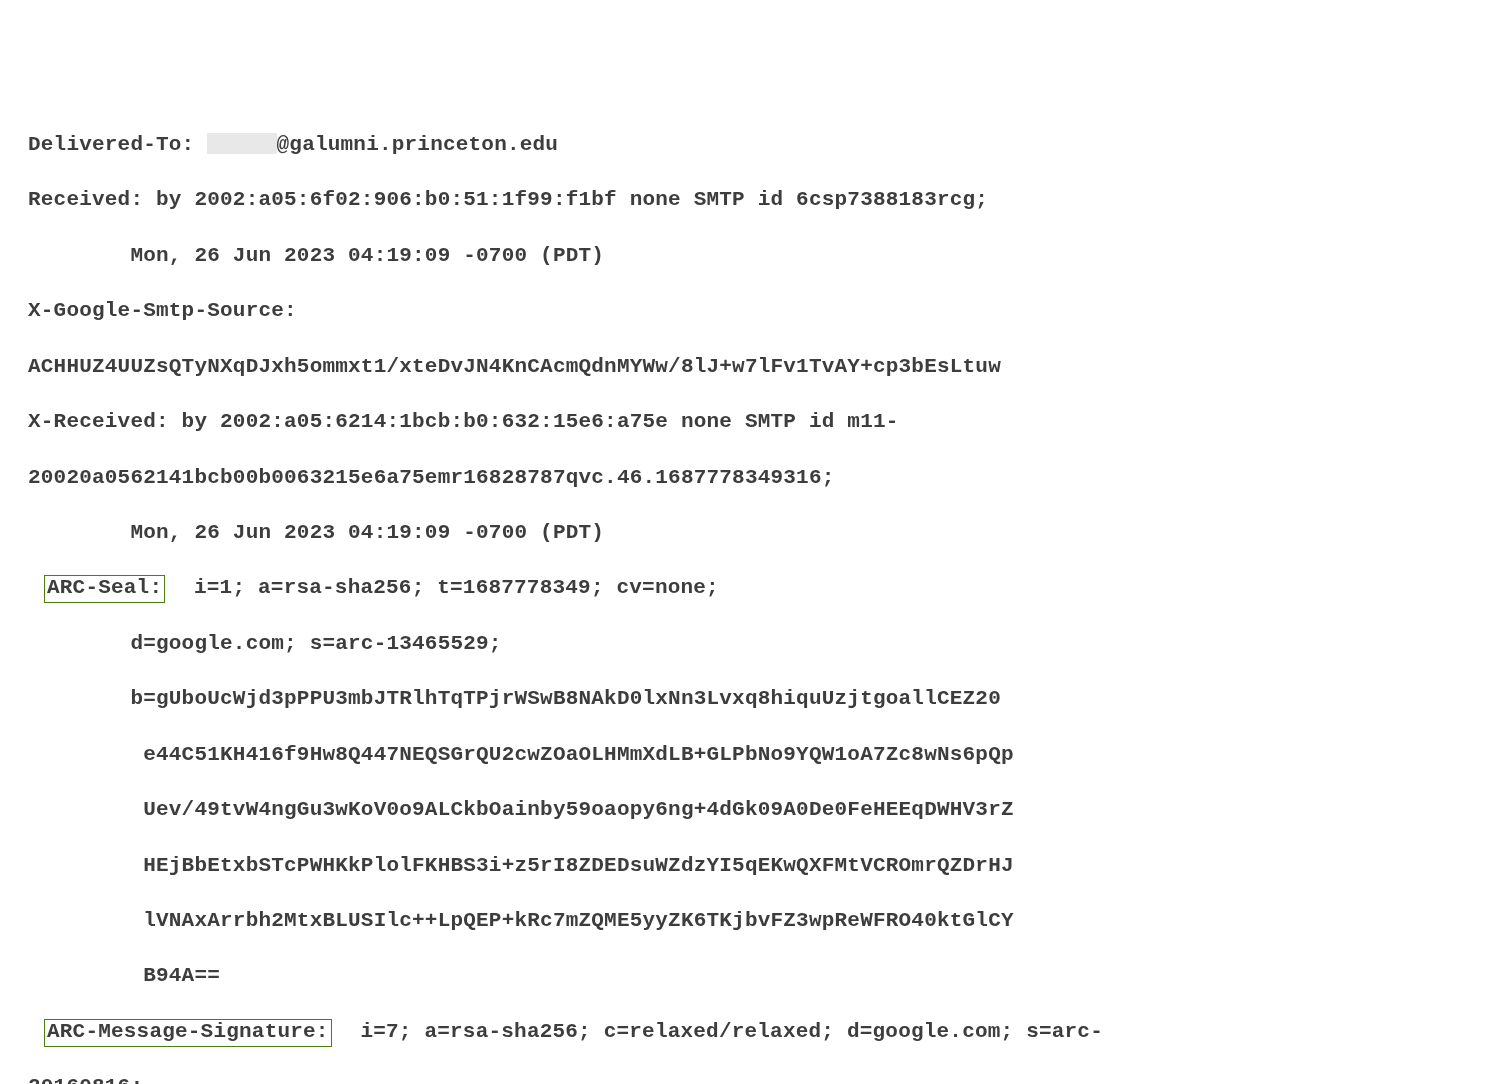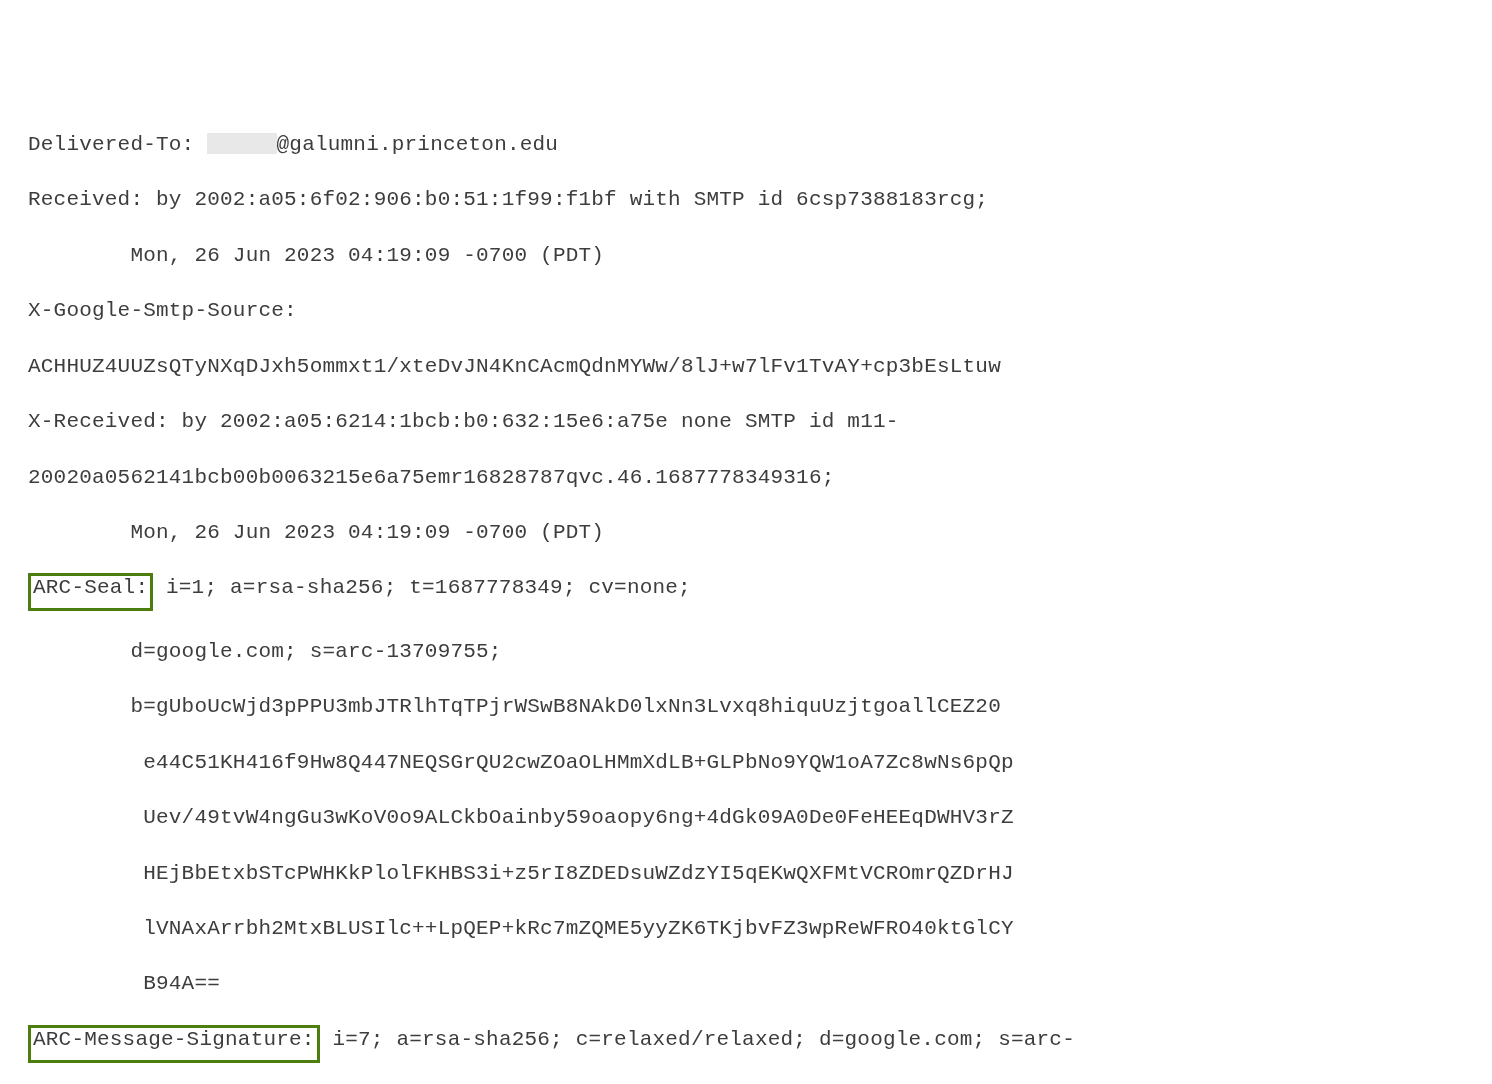--- a/index.html
+++ b/index.html
@@ -8,53 +8,54 @@
       padding: 20px 28px;
       font-family: "Courier New", Courier, monospace;
       font-size: 21px;
       line-height: 1.32;
       color: #3d3d3d;
       white-space: pre;
       letter-spacing: 0.2px;
     }
     .line {
       display: block;
+      font-weight: bold;
     }
     .hl {
       display: inline-block;
-      border: 3px solid #4d7c0f;
-      padding: 0px 2px 7px 2px;
-      margin: -1px 0;
+      border: 1px solid #4d7c0f;
+      padding: 0px 2px 1px 2px;
+      margin: -1px 16px;
       line-height: 1.18;
     }
     .redact {
       display: inline-block;
       width: 5.5ch;
       height: 1em;
       background: #e8e8e8;
       vertical-align: text-bottom;
       position: relative;
       top: -2px;
     }
   </style>
 </head>
 <body>
 
 
 
 <span class="line"><span>Delivered-To: </span><span class="redact"></span><span>@galumni.princeton.edu</span></span>
-<span class="line">Received: by 2002:a05:6f02:906:b0:51:1f99:f1bf with SMTP id 6csp7388183rcg;</span>
+<span class="line">Received: by 2002:a05:6f02:906:b0:51:1f99:f1bf none SMTP id 6csp7388183rcg;</span>
 <span class="line">        Mon, 26 Jun 2023 04:19:09 -0700 (PDT)</span>
 <span class="line">X-Google-Smtp-Source:</span>
 <span class="line">ACHHUZ4UUZsQTyNXqDJxh5ommxt1/xteDvJN4KnCAcmQdnMYWw/8lJ+w7lFv1TvAY+cp3bEsLtuw</span>
 <span class="line">X-Received: by 2002:a05:6214:1bcb:b0:632:15e6:a75e none SMTP id m11-</span>
 <span class="line">20020a0562141bcb00b0063215e6a75emr16828787qvc.46.1687778349316;</span>
 <span class="line">        Mon, 26 Jun 2023 04:19:09 -0700 (PDT)</span>
 <span class="line"><span class="hl">ARC-Seal:</span><span> i=1; a=rsa-sha256; t=1687778349; cv=none;</span></span>
-<span class="line">        d=google.com; s=arc-13709755;</span>
+<span class="line">        d=google.com; s=arc-13465529;</span>
 <span class="line">        b=gUboUcWjd3pPPU3mbJTRlhTqTPjrWSwB8NAkD0lxNn3Lvxq8hiquUzjtgoallCEZ20</span>
 <span class="line">         e44C51KH416f9Hw8Q447NEQSGrQU2cwZOaOLHMmXdLB+GLPbNo9YQW1oA7Zc8wNs6pQp</span>
 <span class="line">         Uev/49tvW4ngGu3wKoV0o9ALCkbOainby59oaopy6ng+4dGk09A0De0FeHEEqDWHV3rZ</span>
 <span class="line">         HEjBbEtxbSTcPWHKkPlolFKHBS3i+z5rI8ZDEDsuWZdzYI5qEKwQXFMtVCROmrQZDrHJ</span>
 <span class="line">         lVNAxArrbh2MtxBLUSIlc++LpQEP+kRc7mZQME5yyZK6TKjbvFZ3wpReWFRO40ktGlCY</span>
 <span class="line">         B94A==</span>
 <span class="line"><span class="hl">ARC-Message-Signature:</span><span> i=7; a=rsa-sha256; c=relaxed/relaxed; d=google.com; s=arc-</span></span>
 <span class="line">20160816;</span>
 
 

